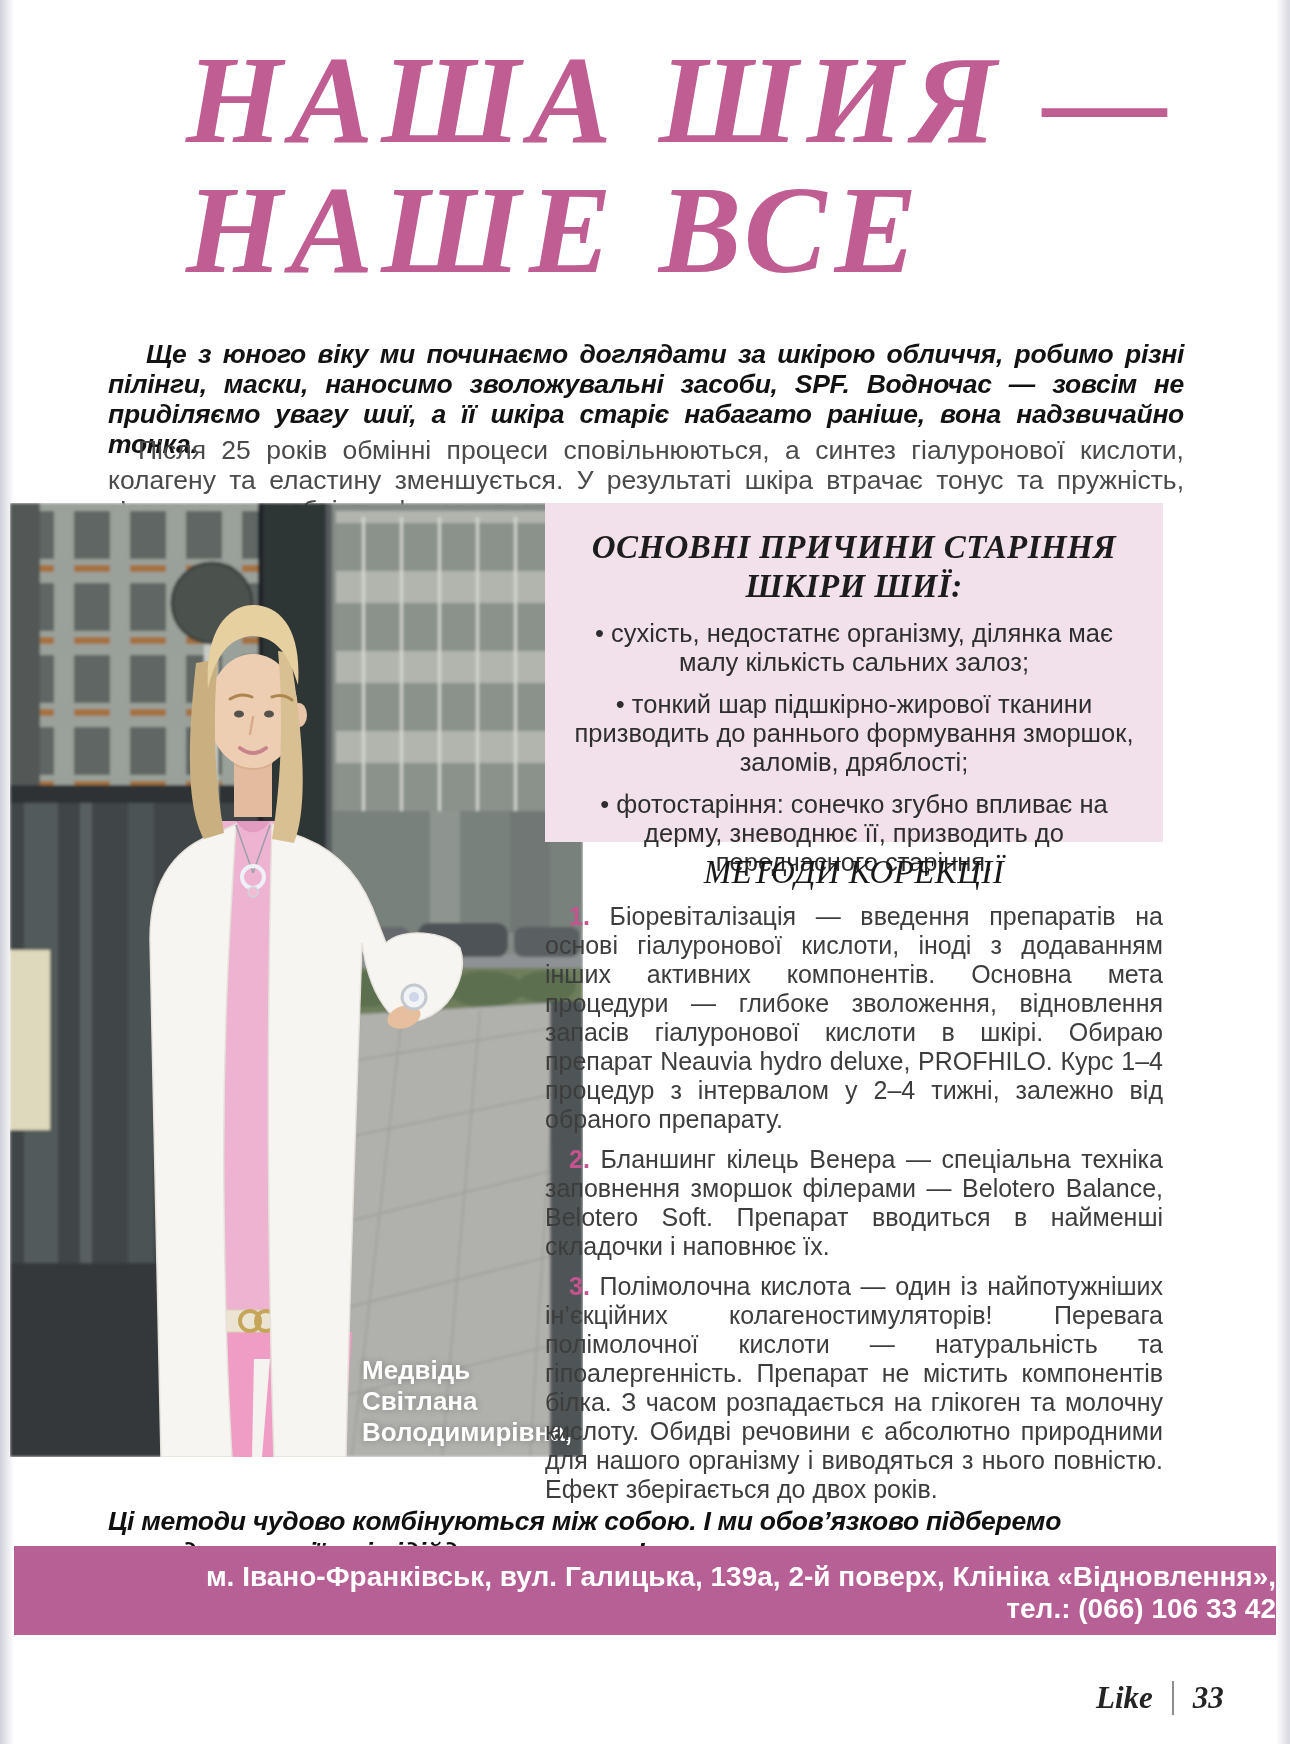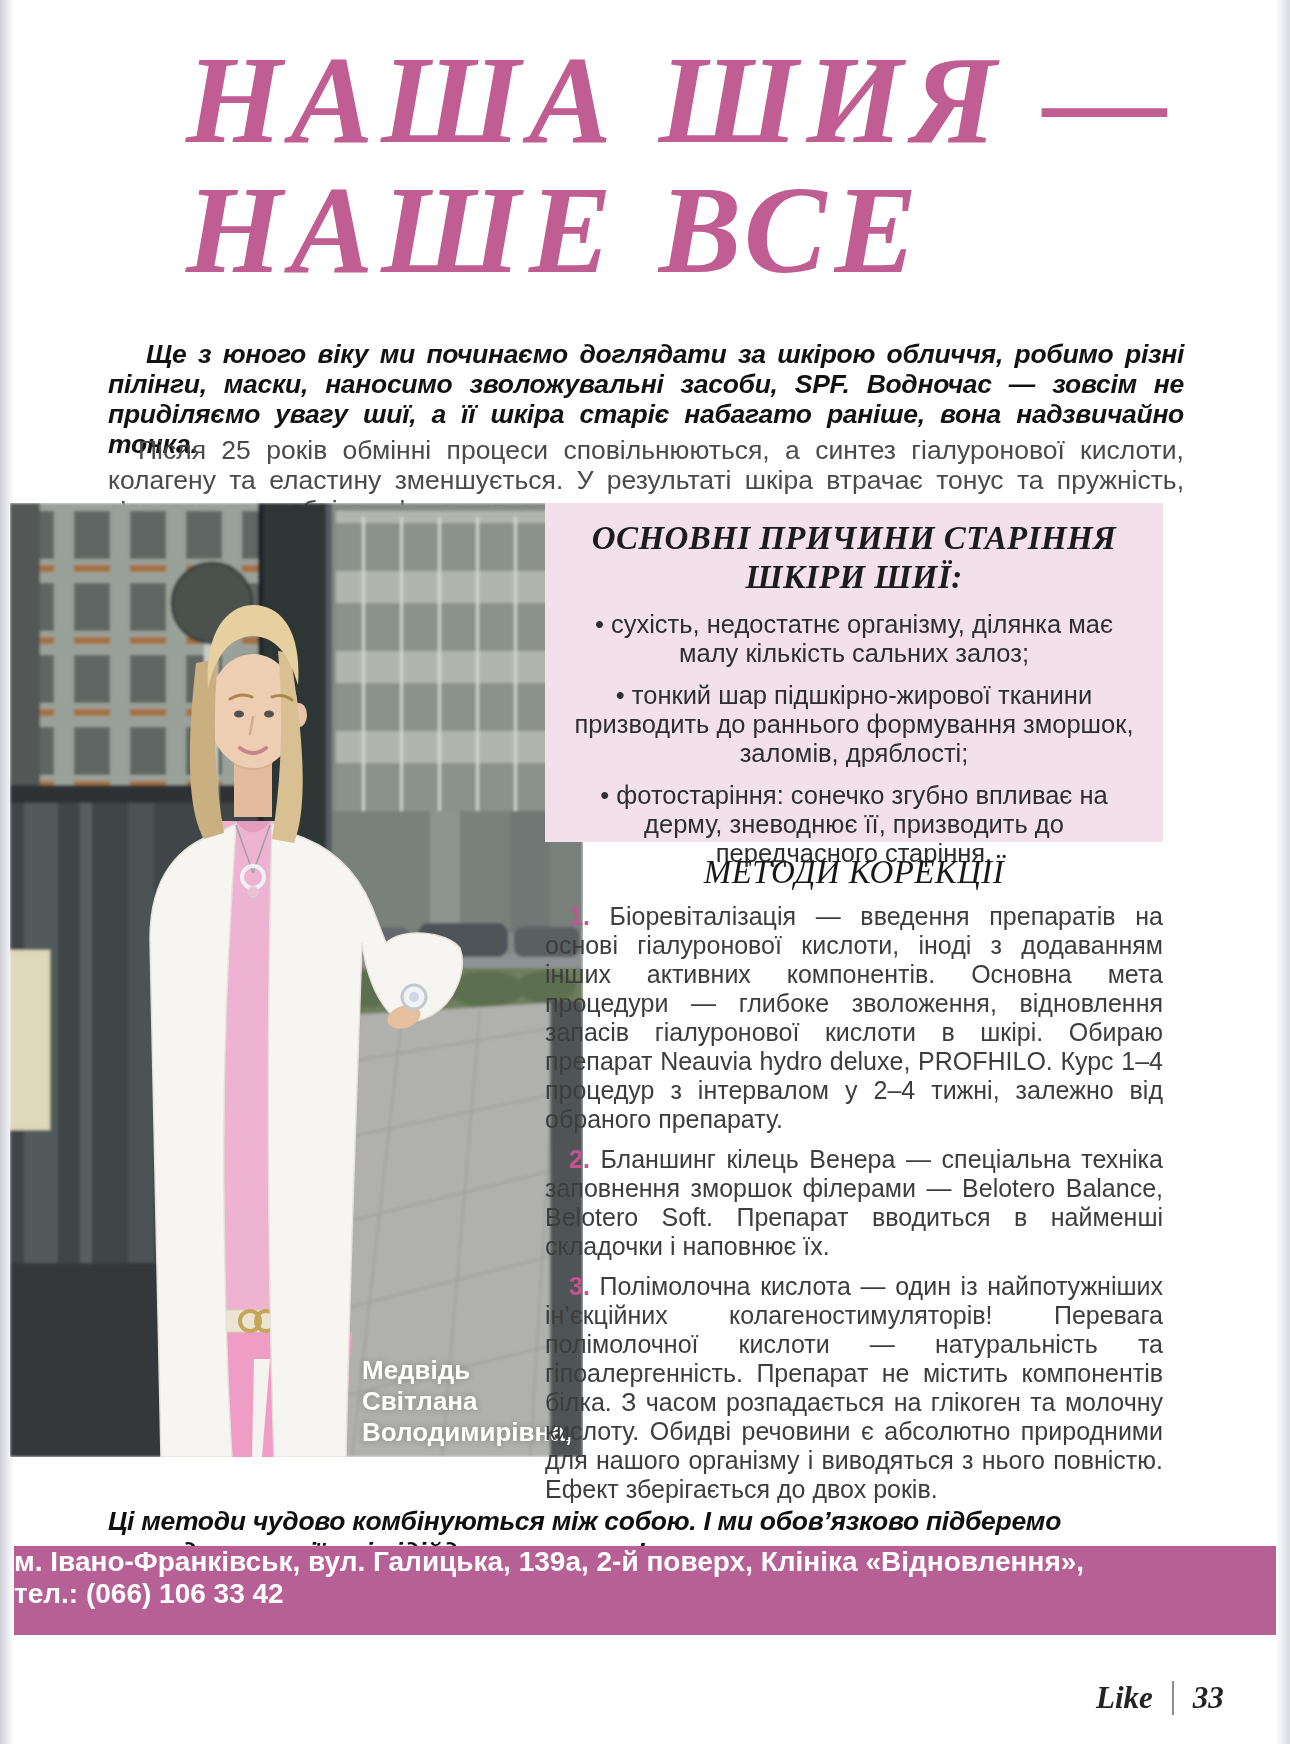--- a/index.html
+++ b/index.html
@@ -30,21 +30,21 @@
     position:absolute; left:108px; top:408px; width:1076px;
     font-size:26.5px; line-height:30px; color:#4a4a4a; text-align:justify; text-indent:30px;
   }
   .photo {
     position:absolute; left:10px; top:503px; width:573px; height:954px; overflow:hidden;
   }
   .photo svg { display:block; }
   .caption { position:absolute; left:352px; top:852px; width:226px; color:#ffffff; }
   .caption-name { font-weight:bold; font-size:26px; line-height:31px; text-shadow:0 0 6px rgba(0,0,0,.25); }
   .right-col { position:absolute; left:545px; top:503px; width:618px; }
-  .causes-box { background:#f2e1eb; height:339px; box-sizing:border-box; padding:16px 26px 0; }
+  .causes-box { background:#f2e1eb; height:339px; box-sizing:border-box; padding:25px 26px 0; }
   .causes-heading {
     font-family:"Liberation Serif", serif; font-weight:bold; font-style:italic;
     font-size:33px; line-height:39px; text-align:center; color:#1c1c1c; letter-spacing:0.4px;
   }
   .bullet { margin-top:13px; font-size:25.5px; line-height:29px; color:#2e2e2e; text-align:center; }
   .bullet::before { content:"• "; }
   .methods-heading {
     margin-top:11px; font-family:"Liberation Serif", serif; font-weight:normal; font-style:italic;
     font-size:33px; line-height:38px; text-align:center; color:#181818; letter-spacing:0.4px;
   }
@@ -53,22 +53,22 @@
     text-align:justify; text-indent:24px;
   }
   .mnum { color:#c4538e; font-weight:bold; }
   .conclusion {
     position:absolute; left:108px; top:1479px; width:1040px;
     font-weight:bold; font-style:italic; font-size:26.5px; line-height:31px;
     color:#101010; letter-spacing:-0.3px;
   }
   .contact-bar {
     position:absolute; left:14px; top:1546px; width:1262px; height:89px;
-    background:#b76095; color:#ffffff; text-align:left; box-sizing:border-box;
-    padding-top:0; font-weight:bold; font-size:28px; line-height:32px;
+    background:#b76095; color:#ffffff; text-align:right; box-sizing:border-box;
+    padding-top:15px; font-weight:bold; font-size:28px; line-height:32px;
   }
   .page-num {
     position:absolute; left:1096px; top:1680px; display:flex; align-items:center; gap:19px;
     font-family:"Liberation Serif", serif; font-style:italic; font-weight:bold;
     font-size:31px; color:#242424;
   }
   .pn-sep { width:2px; height:34px; background:#8d8d8d; }
 </style>
 </head>
 <body>

